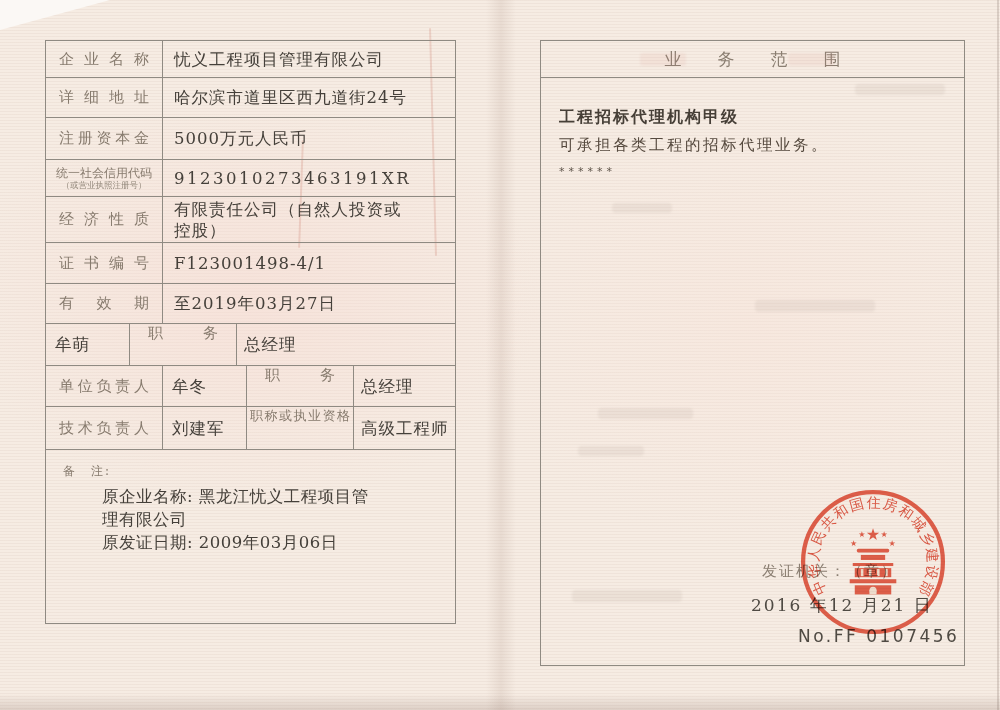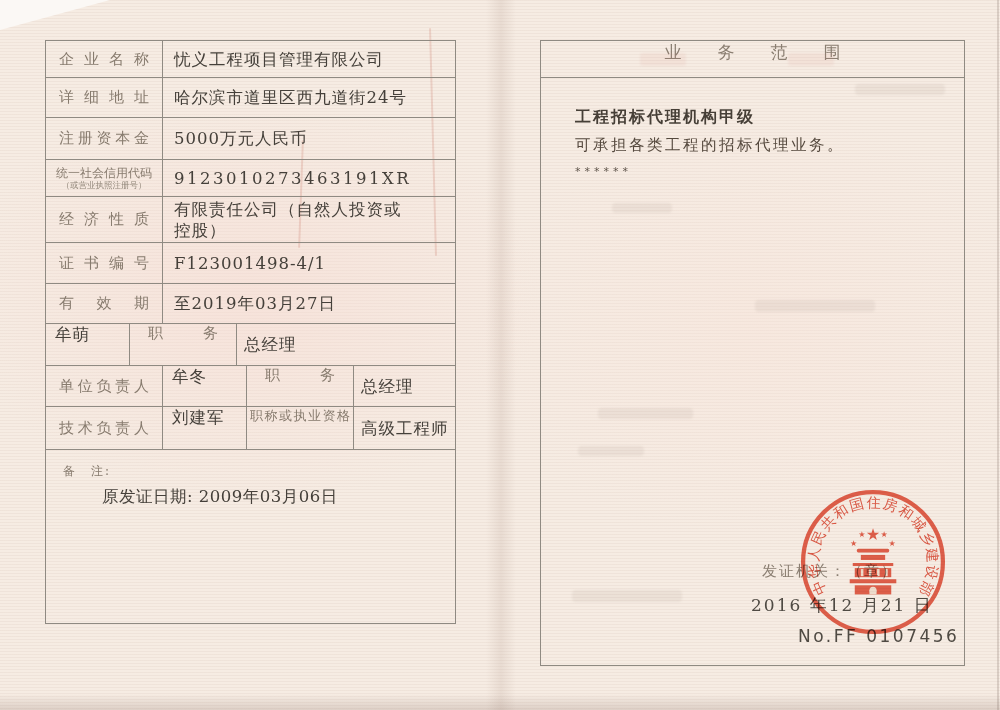--- a/index.html
+++ b/index.html
@@ -32,34 +32,34 @@
   .lcell{width:117px;border-right:1px solid #8f8a82;box-sizing:border-box;
     display:flex;flex-direction:column;justify-content:center;}
   .lbl{display:block;width:100%;box-sizing:border-box;padding:0 13px;
     text-align:justify;text-align-last:justify;font-size:15px;color:#877b6e;letter-spacing:0;}
   .lbl-small{display:block;text-align:center;font-size:12px;color:#877b6e;line-height:14px;}
   .lbl-tiny{display:block;text-align:center;font-size:8.5px;color:#93887b;line-height:11px;}
   .vcell{flex:1;display:flex;align-items:center;padding-left:11px;box-sizing:border-box;}
   .val{font-size:16.5px;color:#45403a;letter-spacing:1px;line-height:21px;}
   .val.spread{letter-spacing:2.5px;}
   .val.narrow{max-width:236px;}
-  .ncell{width:84px;border-right:1px solid #8f8a82;box-sizing:border-box;display:flex;align-items:flex-start;padding-left:9px;}
+  .ncell{width:84px;border-right:1px solid #8f8a82;box-sizing:border-box;display:flex;align-items:center;padding-left:9px;}
   .tcell{width:107px;border-right:1px solid #8f8a82;box-sizing:border-box;display:flex;align-items:flex-start;}
   .lbl.wide-pad{padding:0 18px;}
   .lbl.cond{font-size:13px;padding:0 3px;}
   .vcell2{flex:1;display:flex;align-items:center;padding-left:7px;box-sizing:border-box;}
   .rm{position:relative;width:100%;padding:13px 0 0 17px;box-sizing:border-box;}
   .rm-label{font-size:12px;color:#877b6e;letter-spacing:2px;}
   .rm-lines{margin:5px 0 0 39px;width:274px;font-size:16.5px;color:#45403a;line-height:23px;letter-spacing:0.5px;}
 
   
   .rightbox{position:absolute;left:540px;top:40px;width:425px;height:626px;border:1px solid #8f8a82;box-sizing:border-box;}
-  .rheader{height:37px;border-bottom:1px solid #8f8a82;display:flex;justify-content:center;box-sizing:border-box;}
+  .rheader{height:37px;border-bottom:1px solid #8f8a82;display:flex;align-items:center;justify-content:center;box-sizing:border-box;}
   .rtitle{font-size:17px;color:#8a7e71;letter-spacing:36px;margin-right:-36px;font-weight:500;}
-  .scope{position:absolute;left:34px;top:66px;}
+  .scope{position:absolute;left:18px;top:66px;}
   .scope-heading{font-size:16px;font-weight:bold;color:#463f37;letter-spacing:2px;}
   .scope-text{font-size:15.5px;color:#55493e;letter-spacing:2.5px;margin-top:7px;}
   .scope-stars{font-size:11px;color:#5f554b;letter-spacing:4px;margin-top:9px;font-family:"DejaVu Sans","Liberation Sans",sans-serif;}
   .issuer{position:absolute;left:221px;top:521px;font-size:15px;color:#8a7e71;letter-spacing:2px;}
   .issue-date{position:absolute;left:210px;top:553px;font-size:17px;color:#4f4a43;letter-spacing:2px;}
   .certno{position:absolute;left:257px;top:585px;font-size:17px;color:#4f4a43;letter-spacing:2.5px;
     font-family:"DejaVu Sans","Liberation Sans",sans-serif;}
   .seal{position:absolute;left:255px;top:444px;width:154px;height:154px;opacity:0.88;mix-blend-mode:multiply;}
   .title-ghost{position:absolute;background:rgba(214,140,128,0.10);border-radius:3px;filter:blur(1px);}
 </style>
@@ -179,20 +179,21 @@
       </div>
       <div class="vcell2">
         <span class="val">高级工程师</span>
       </div>
     </div>
 
     <div class="trow" style="height:173px">
       <div class="rm">
         <div class="rm-label">备　注:</div>
         <div class="rm-lines">
+          <div class="rm-line">原企业名称: 黑龙江忧义工程项目管理有限公司</div>
           <div class="rm-line">原发证日期: 2009年03月06日</div>
         </div>
       </div>
     </div>
 
   </div>
 
   <div class="rightbox">
     <div class="rheader">
       <span class="rtitle">业务范围</span>

